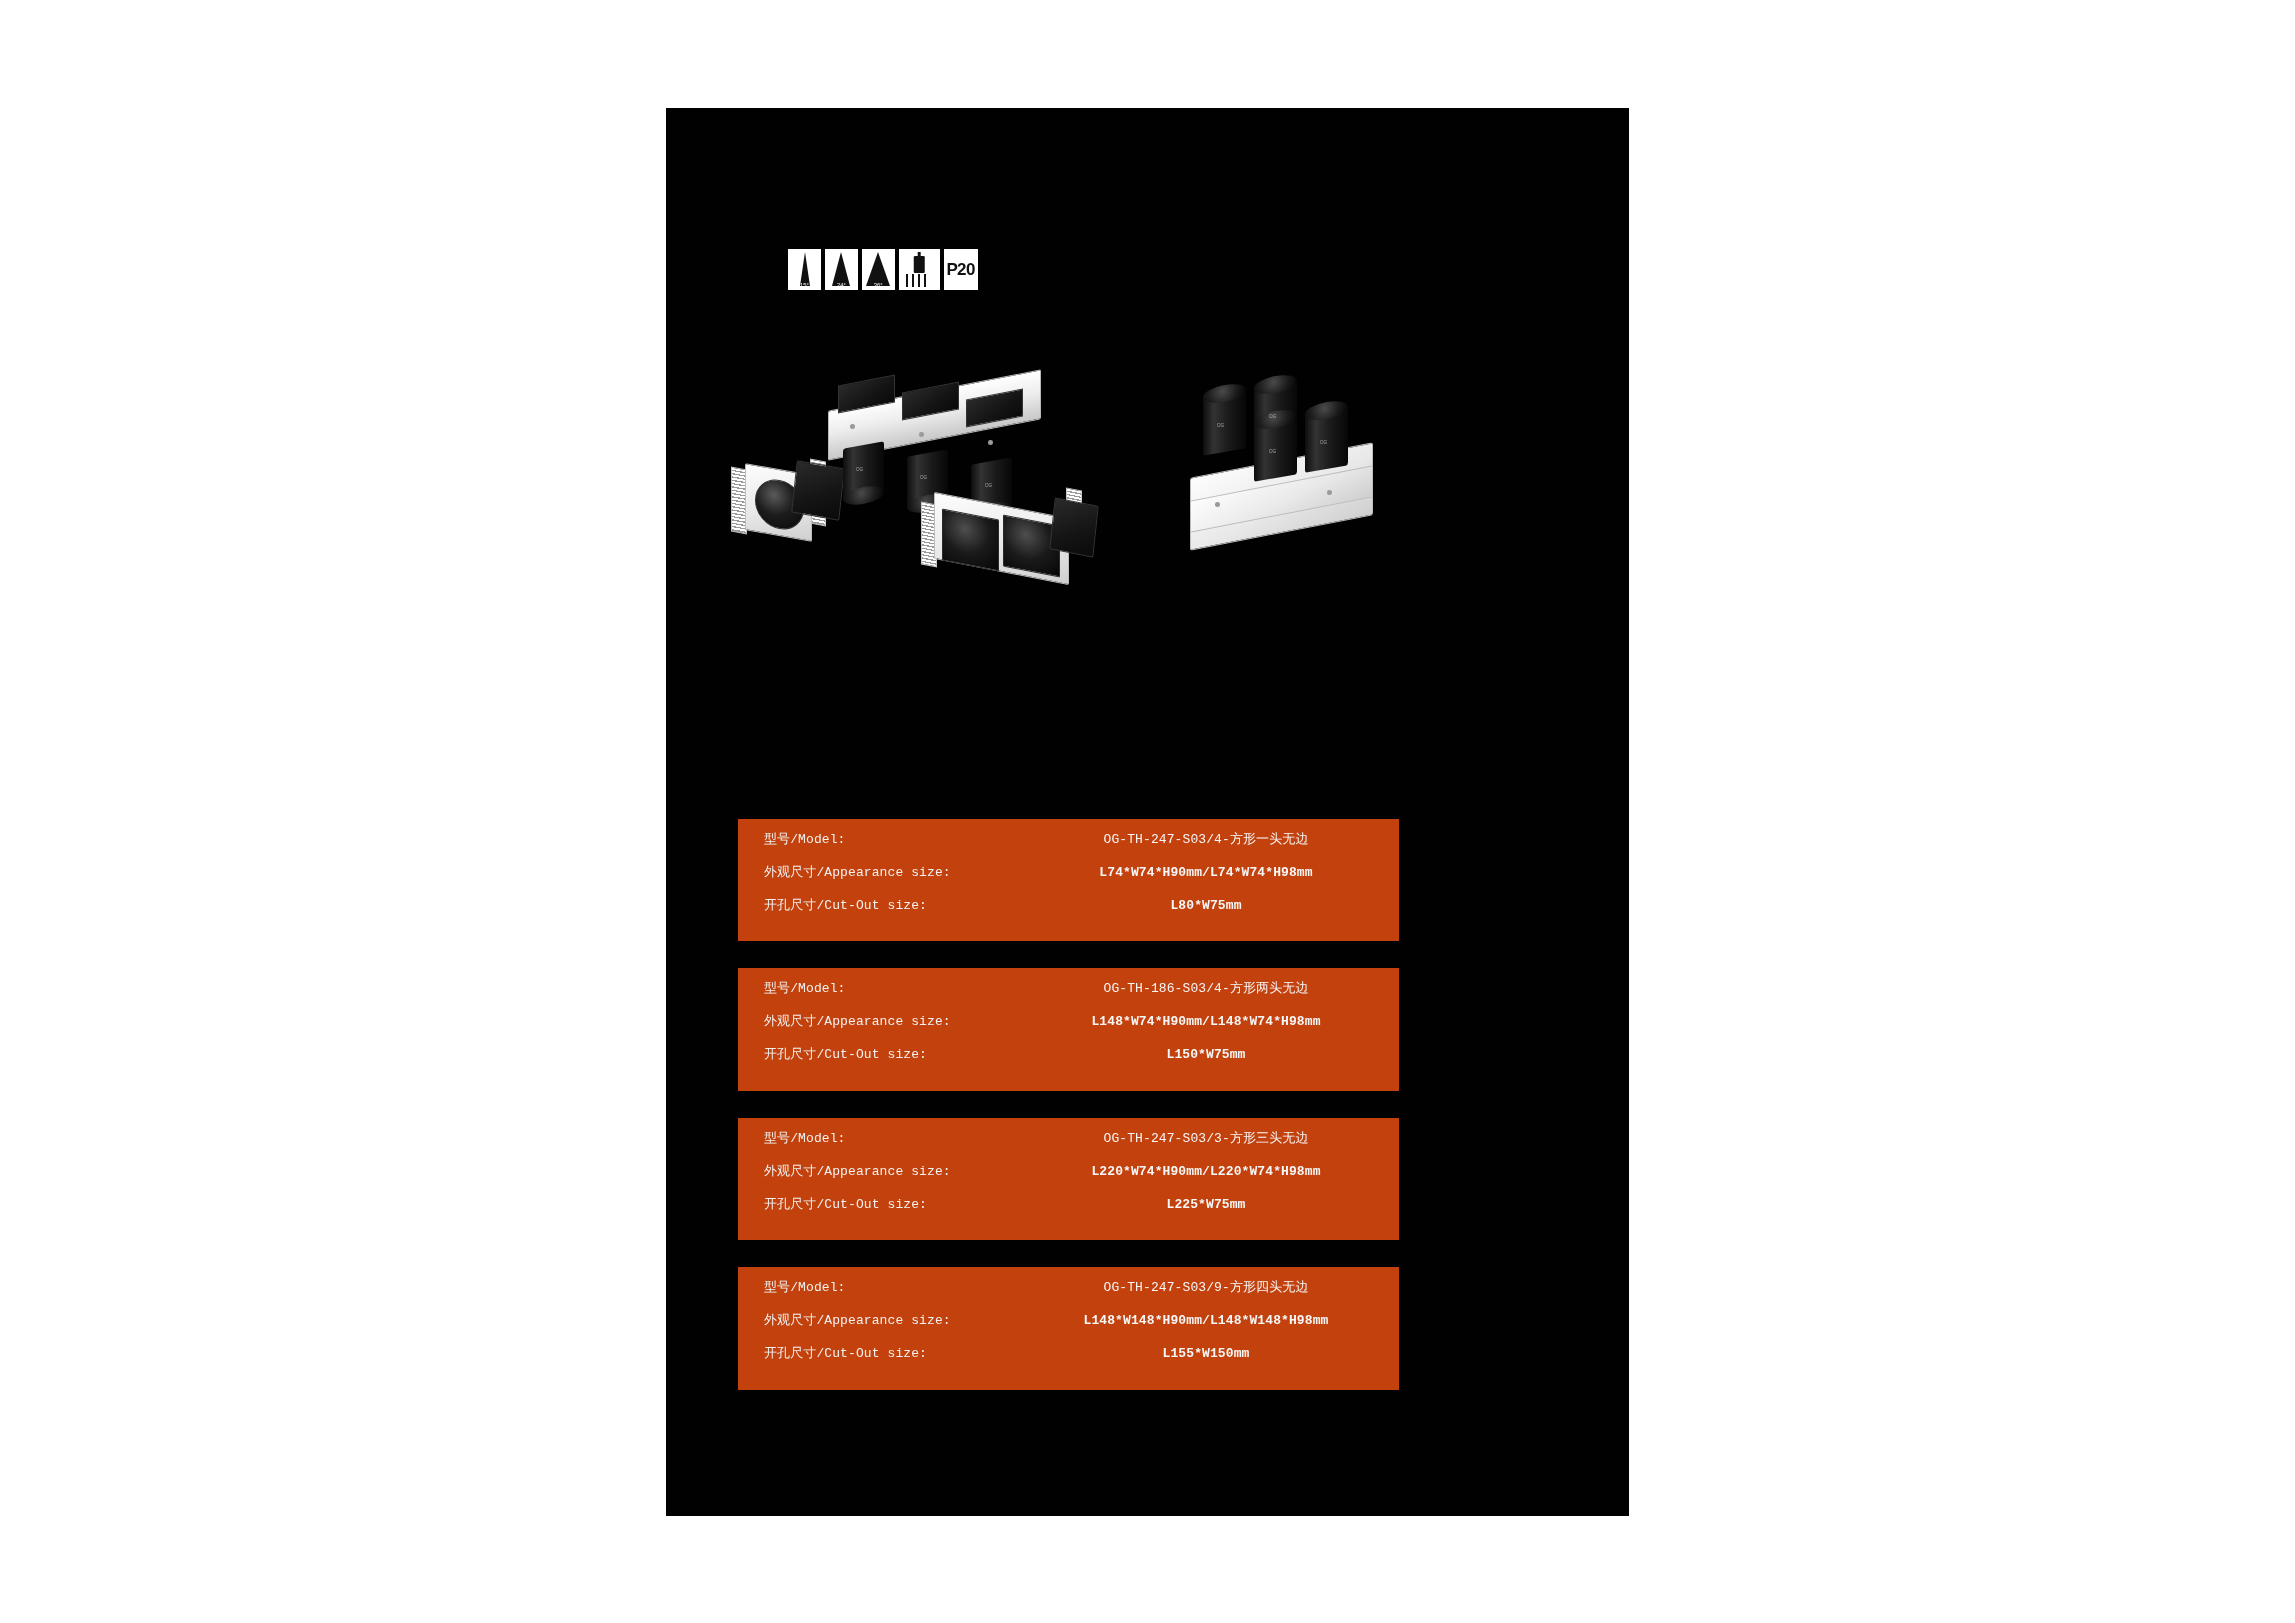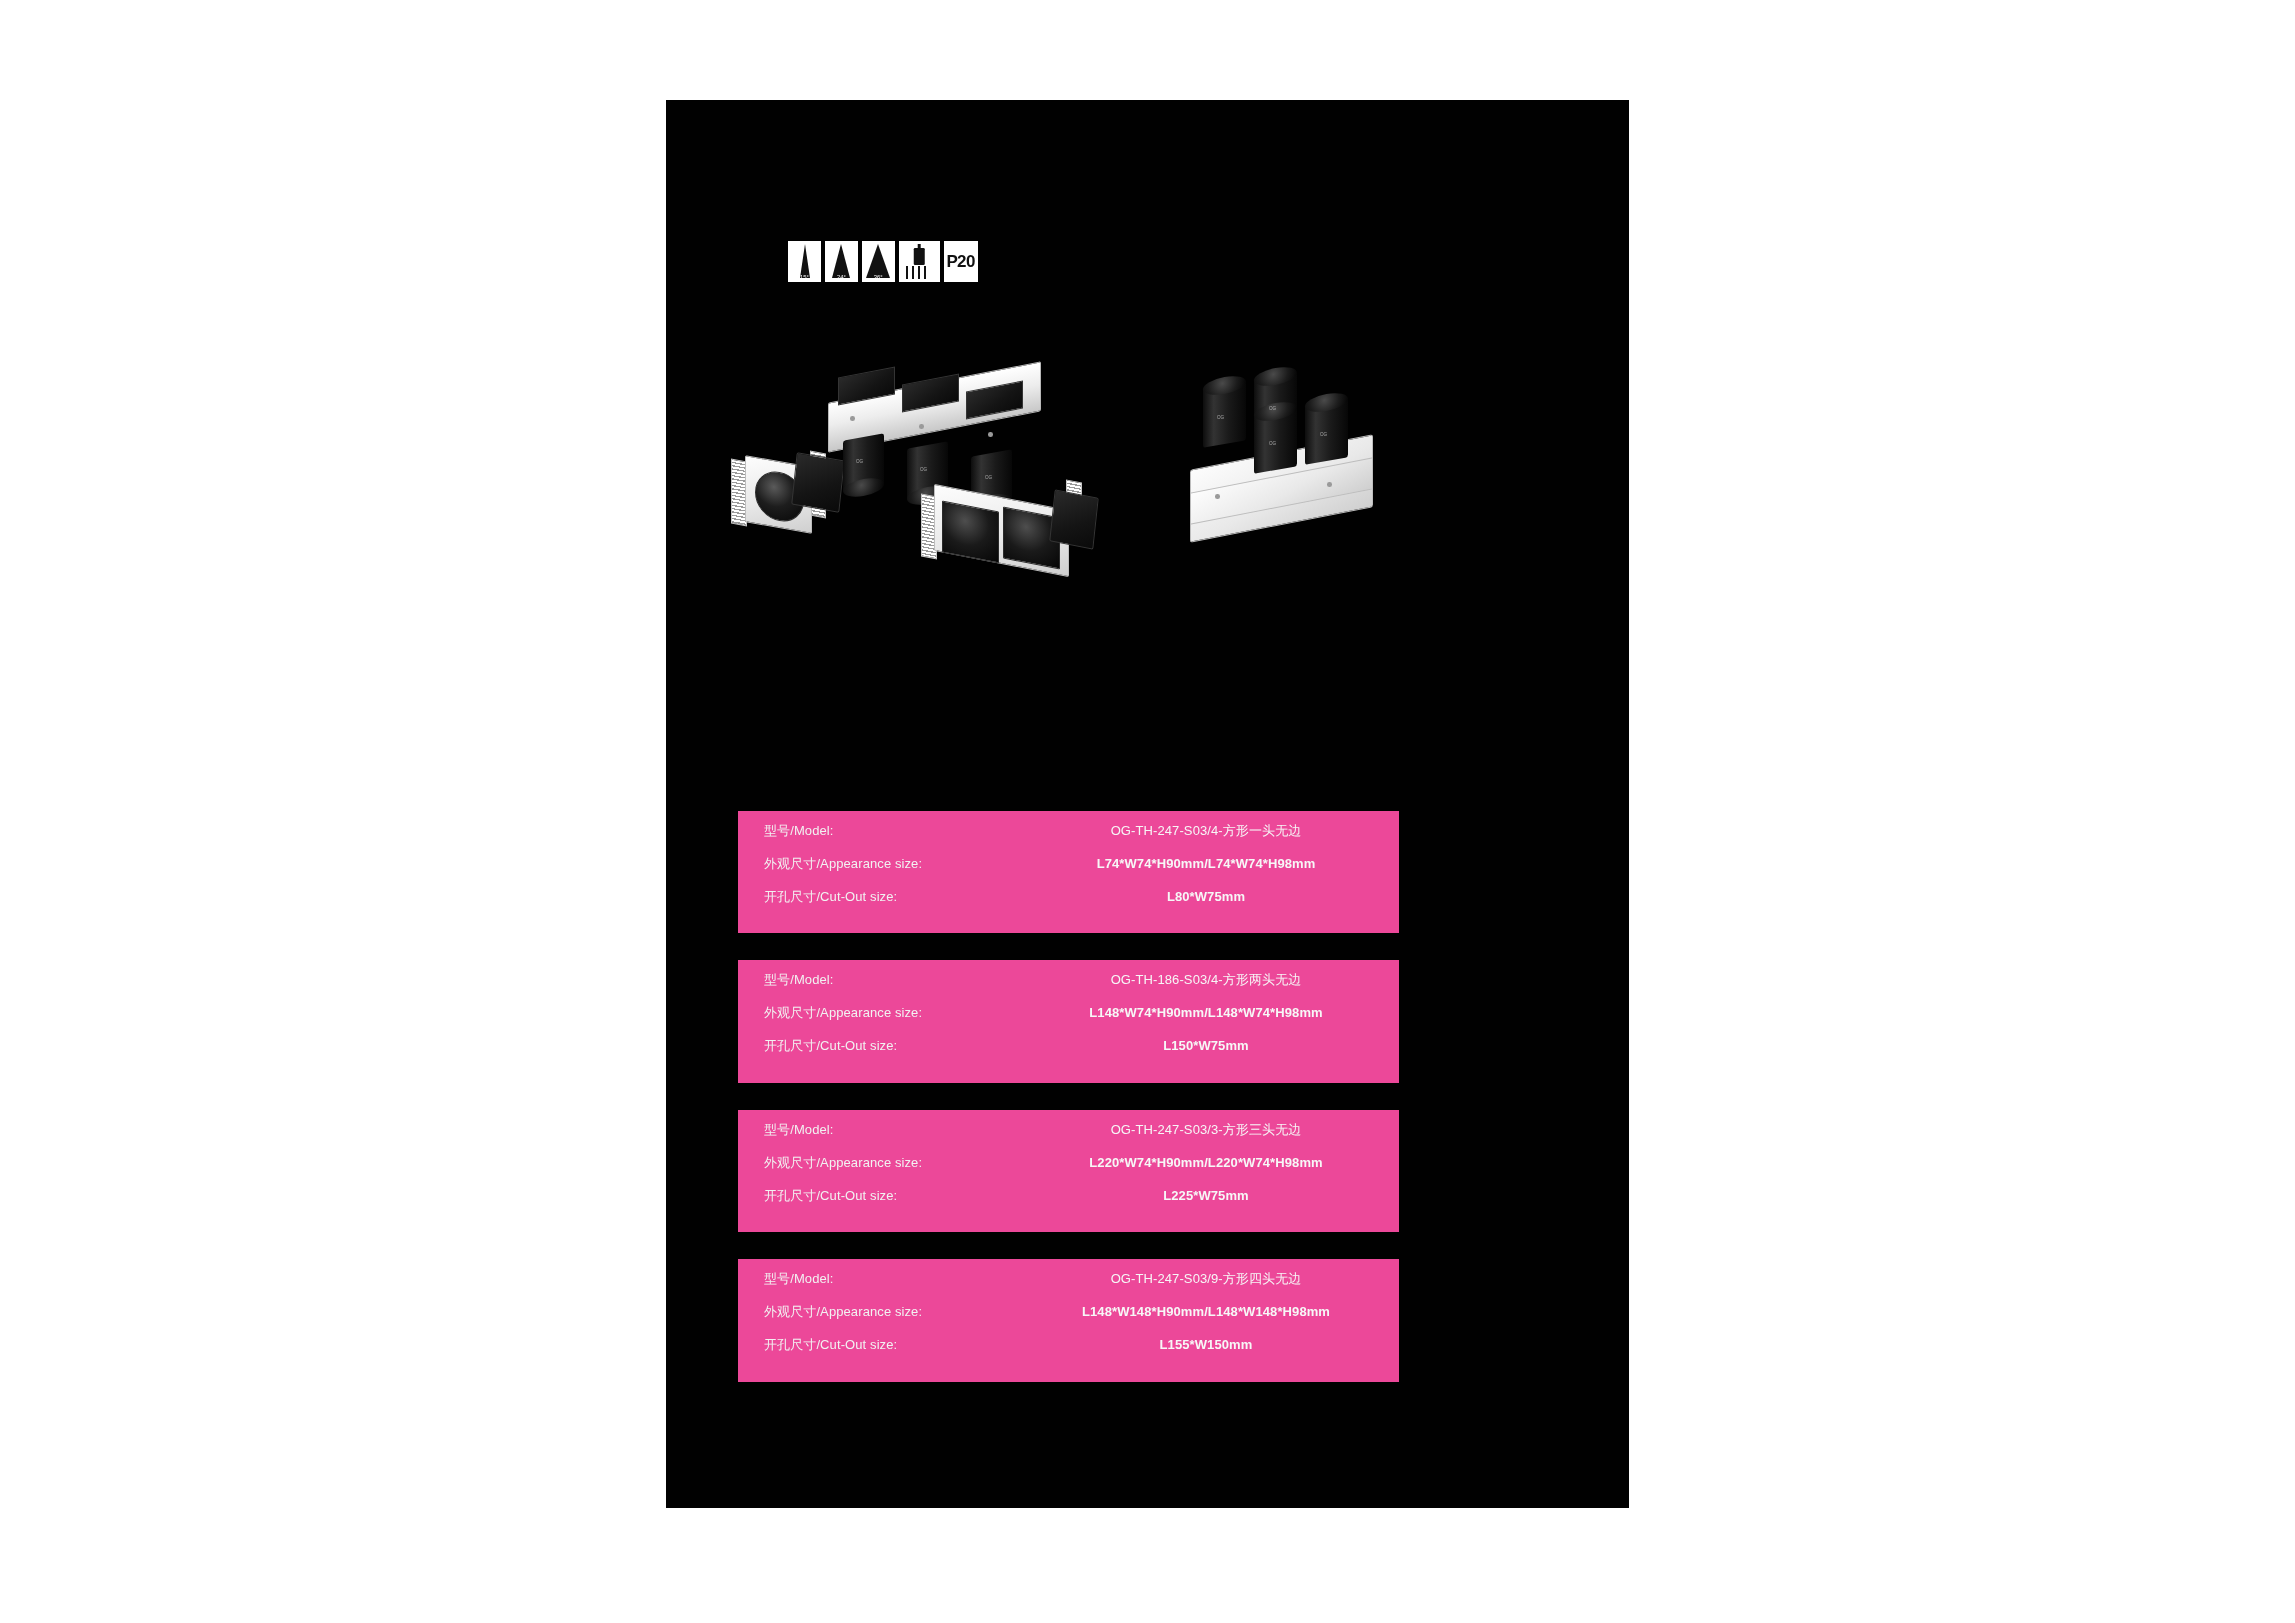--- a/index.html
+++ b/index.html
@@ -12,21 +12,21 @@
     width: 2295px;
     height: 1623px;
     position: relative;
     overflow: hidden;
   }
 
   
   .page {
     position: absolute;
     left: 666px;
-    top: 100px;
+    top: 108px;
     width: 963px;
     height: 1408px;
     background: #010101;
     overflow: hidden;
   }
 
   
   .icon-strip {
     position: absolute;
     left: 122px;
@@ -184,24 +184,25 @@
   }
 
   
   .spec-list {
     position: absolute;
     left: 72px;
     top: 711px;
     width: 661px;
   }
   .spec-card {
-    background: #ec4899;
+    background: #c2410c;
     margin-bottom: 27px;
     padding: 11px 26px 12.4px 26px;
     box-sizing: border-box;
+    font-family: Liberation Mono, monospace;
   }
   .spec-row {
     display: flex;
     align-items: baseline;
     height: 33px;
   }
   .spec-label {
     flex: 0 0 275px;
     color: #f2f2f2;
     font-size: 13px;

